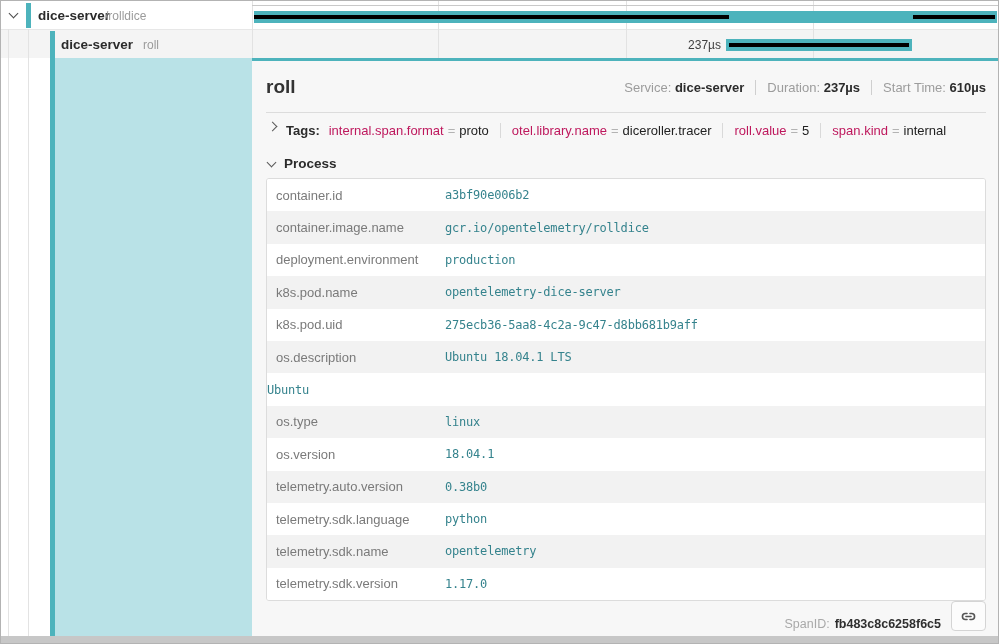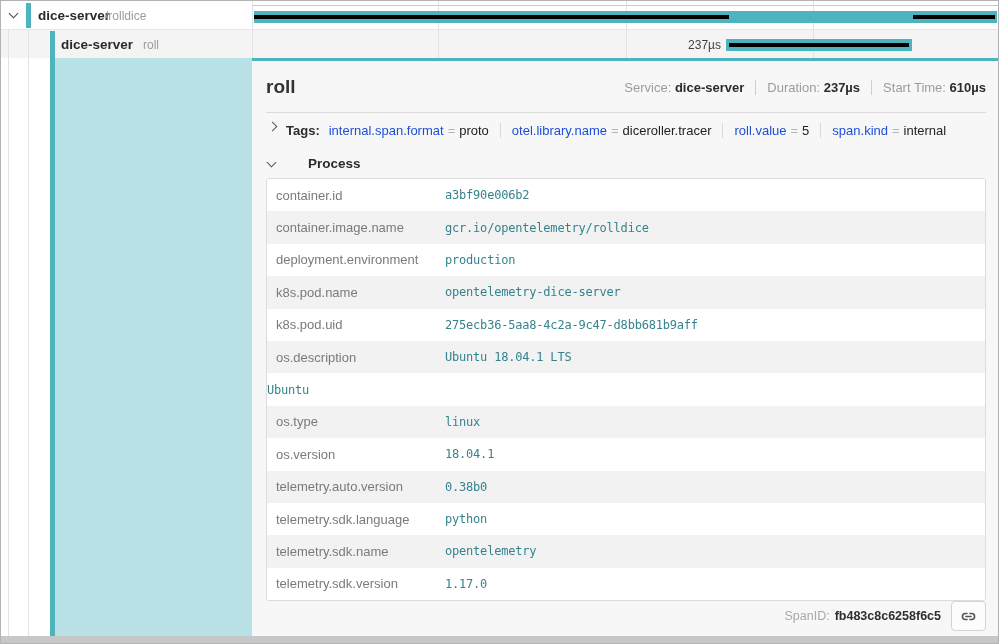--- a/index.html
+++ b/index.html
@@ -66,35 +66,35 @@
   .stat{white-space:nowrap;}
   .stat .lbl{color:#9c9c9c;margin-top:32px;}
   .stat .val{color:#2c2c2c;font-weight:700;}
   .stat-sep{width:1px;height:15px;background:#cfcfcf;margin:0 11px;}
 
   .tags-row{margin-top:10px;display:flex;align-items:flex-start;font-size:13px;height:19px;}
   .tags-row .chev{margin:0 10px 0 3px;border-color:#595959;}
   .acc-label{font-weight:700;color:#2b2b2b;}
   .tag-items{display:flex;align-items:center;margin-left:9px;}
   .tag-item{white-space:nowrap;}
-  .tag-key{color:#1d4ed8;}
+  .tag-key{color:#be185d;}
   .tag-eq{color:#b3b3b3;margin:0 4px;}
   .tag-val{color:#222;}
   .tag-sep{width:1px;height:15px;background:#d9d9d9;margin:0 11px;}
 
-  .process-row{margin-top:12px;display:flex;align-items:center;font-size:13.5px;height:18px;gap:24px;}
+  .process-row{margin-top:12px;display:flex;align-items:center;font-size:13.5px;height:18px;}
   .process-row .chev{margin:0 9px 2px 2px;border-color:#595959;}
 
   .kv-table{margin-top:6px;border:1px solid #dcdcdc;border-radius:3px;background:#fff;overflow:hidden;}
   .kv-row{display:flex;align-items:center;height:32.4px;background:#fff;}
   .kv-row.alt{background:#f2f2f2;}
   .kv-key{width:178px;flex-shrink:0;padding-left:9px;font-size:13px;color:#7a7a7a;}
   .kv-val{font-family:"DejaVu Sans Mono",monospace;font-size:12px;color:var(--value-text);letter-spacing:-0.2px;}
 
-  .panel-footer{position:absolute;right:12px;bottom:5px;display:flex;align-items:center;}
+  .panel-footer{position:absolute;right:12px;bottom:5px;display:flex;align-items:flex-end;}
   .spanid-label{font-size:12.5px;color:#a9a9a9;}
   .spanid-value{font-size:12.5px;color:#2f2f2f;font-weight:700;margin-left:5px;}
   .link-btn{
     margin-left:10px;width:35px;height:30px;background:#fcfcfc;
     border:1px solid #d4d4d4;border-radius:4px;
     display:flex;align-items:center;justify-content:center;cursor:pointer;
   }
 
   .bottom-strip{position:absolute;left:0;right:0;bottom:0;height:7px;background:#c7c7c7;}
 </style>

